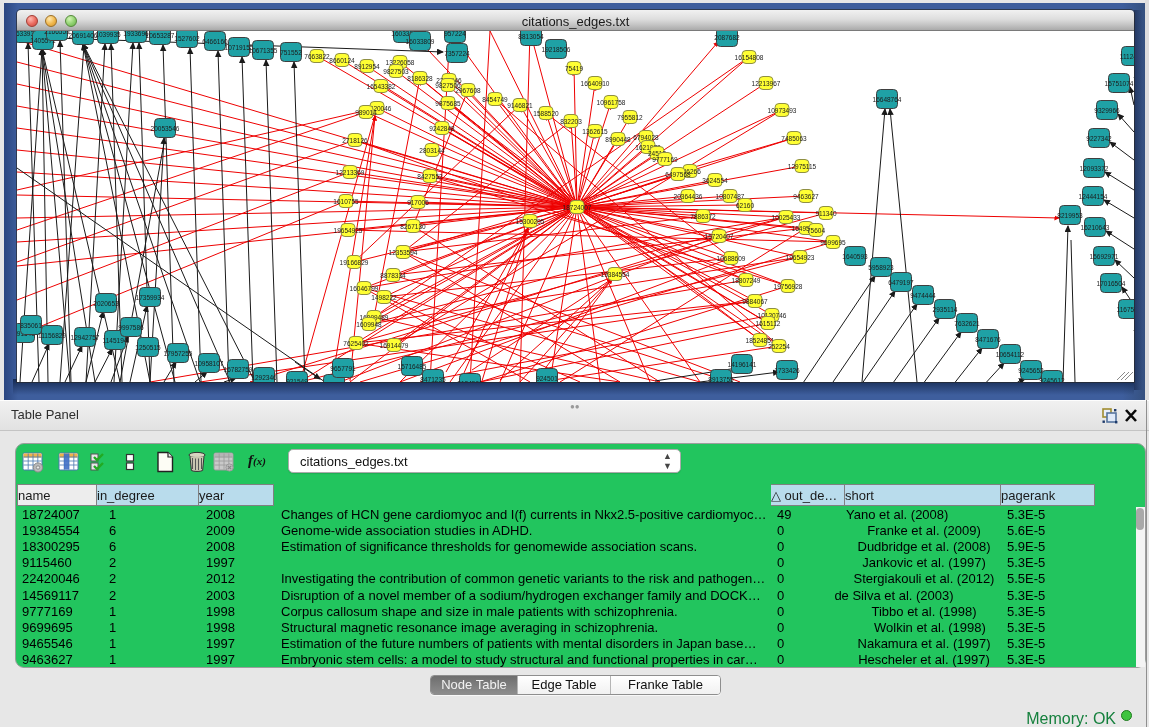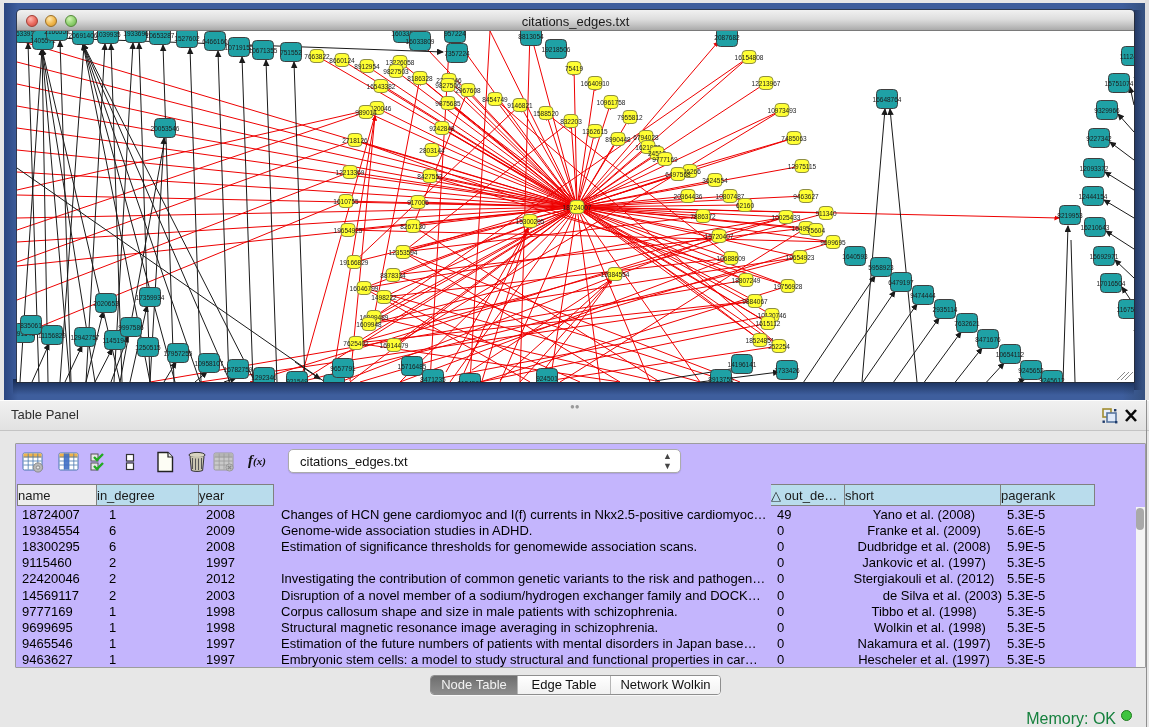--- a/index.html
+++ b/index.html
@@ -14,22 +14,22 @@
 #titlebar{position:absolute;left:0;top:0;width:1117px;height:21px;border-radius:4px 4px 0 0;
  background:linear-gradient(180deg,#f1f1f1 0%,#dedede 45%,#c6c6c6 72%,#aaaaaa 100%);
  border-bottom:1px solid #7a7a7a}
 #title{position:absolute;width:100%;text-align:center;top:4px;font-size:13px;color:#1a1a1a}
 .tl{position:absolute;top:5px;width:12px;height:12px;border-radius:50%}
 #canvas{position:absolute;left:0;top:21px;width:1117px;height:351px;background:#fff;overflow:hidden}
 #tp-head{position:absolute;left:0;top:400px;width:1149px;height:31px;
  background:linear-gradient(180deg,#f0f0f0,#e2e2e2);border-top:1px solid #fdfdfd;border-bottom:1px solid #c4c4c4}
 #tp-head .t{position:absolute;left:11px;top:6px;font-size:13px;color:#2e2e2e}
 #panel{position:absolute;left:0;top:432px;width:1149px;height:295px;background:#e7e7e7}
-#whitebox{position:absolute;left:15px;top:11px;width:1131px;height:225px;background:#c4b5fd;
- border:1px solid #9d9d9d;border-radius:1px}
+#whitebox{position:absolute;left:15px;top:11px;width:1131px;height:225px;background:#22c55e;
+ border:1px solid #9d9d9d;border-radius:9px}
 #combo{position:absolute;left:272px;top:5px;width:393px;height:24px;background:#fff;
  border:1px solid #ababab;border-radius:5px;box-shadow:0 1px 1px rgba(0,0,0,.12)}
 #combo .txt{position:absolute;left:11px;top:4px;font-size:13px;color:#111}
 #combo .arr{position:absolute;right:8px;top:1px;font-size:9px;color:#444;line-height:10px}
 .hdr{position:absolute;top:40px;height:22px;background:#b9dcec;border:1px solid #808080;
  border-left:none;font-size:13px;color:#1a1a1a;text-align:left;line-height:21px}
 .row{position:absolute;left:1px;width:1118px;height:16px;font-size:13px;color:#000;white-space:nowrap}
 .row span{position:absolute;top:0}
 #tabs{position:absolute;left:430px;top:243px;height:20px;border:1px solid #8e8e8e;border-radius:4px;
  background:#fff;display:flex;overflow:hidden;box-shadow:0 1px 0 rgba(255,255,255,.7)}
@@ -653,21 +653,21 @@
   <div class="hdr" style="left:183px;width:75px">year</div>
   <div class="hdr" style="left:755px;width:74px">△ out_de…</div>
   <div class="hdr" style="left:829px;width:156px">short</div>
   <div class="hdr" style="left:985px;width:94px">pagerank</div>
 <div class="row" style="top:63.0px">
         <span style="left:5px">18724007</span>
         <span style="left:92px">1</span>
         <span style="left:189px">2008</span>
         <span style="left:264px">Changes of HCN gene cardiomyoc and I(f) currents in Nkx2.5-positive cardiomyoc…</span>
         <span style="left:760px">49</span>
-        <span style="left:829px;width:156px;text-align:center">Yano et al. (2008)</span>
+        <span style="left:829px;width:156px;text-align:left">Yano et al. (2008)</span>
         <span style="left:990px">5.3E-5</span>
       </div>
 <div class="row" style="top:79.1px">
         <span style="left:5px">19384554</span>
         <span style="left:92px">6</span>
         <span style="left:189px">2009</span>
         <span style="left:264px">Genome-wide association studies in ADHD.</span>
         <span style="left:760px">0</span>
         <span style="left:829px;width:156px;text-align:center">Franke et al. (2009)</span>
         <span style="left:990px">5.6E-5</span>
@@ -697,21 +697,21 @@
         <span style="left:760px">0</span>
         <span style="left:829px;width:156px;text-align:center">Stergiakouli et al. (2012)</span>
         <span style="left:990px">5.5E-5</span>
       </div>
 <div class="row" style="top:143.5px">
         <span style="left:5px">14569117</span>
         <span style="left:92px">2</span>
         <span style="left:189px">2003</span>
         <span style="left:264px">Disruption of a novel member of a sodium/hydrogen exchanger family and DOCK…</span>
         <span style="left:760px">0</span>
-        <span style="left:829px;width:156px;text-align:right">de Silva et al. (2003)</span>
+        <span style="left:799px;width:156px;text-align:center">de Silva et al. (2003)</span>
         <span style="left:990px">5.3E-5</span>
       </div>
 <div class="row" style="top:159.6px">
         <span style="left:5px">9777169</span>
         <span style="left:92px">1</span>
         <span style="left:189px">1998</span>
         <span style="left:264px">Corpus callosum shape and size in male patients with schizophrenia.</span>
         <span style="left:760px">0</span>
         <span style="left:829px;width:156px;text-align:center">Tibbo et al. (1998)</span>
         <span style="left:990px">5.3E-5</span>
@@ -742,18 +742,18 @@
         <span style="left:760px">0</span>
         <span style="left:829px;width:156px;text-align:center">Hescheler et al. (1997)</span>
         <span style="left:990px">5.3E-5</span>
       </div>
   <div style="position:absolute;left:1120px;top:63px;width:9px;height:160px;background:#f4f4f4"></div>
   <div style="position:absolute;left:1120px;top:64px;width:8px;height:22px;background:#a9a9a9;border-radius:4px"></div>
  </div>
  <div id="tabs">
       <div class="sel" style="width:86px">Node Table</div>
       <div style="width:93px">Edge Table</div>
-      <div style="width:110px">Network Wolkin</div>
+      <div style="width:110px">Franke Table</div>
     </div>
  <div id="memory">Memory: OK</div>
     <div id="memdot"></div>
 </div>
 <div id="statusline"></div>
 
 </body></html>

